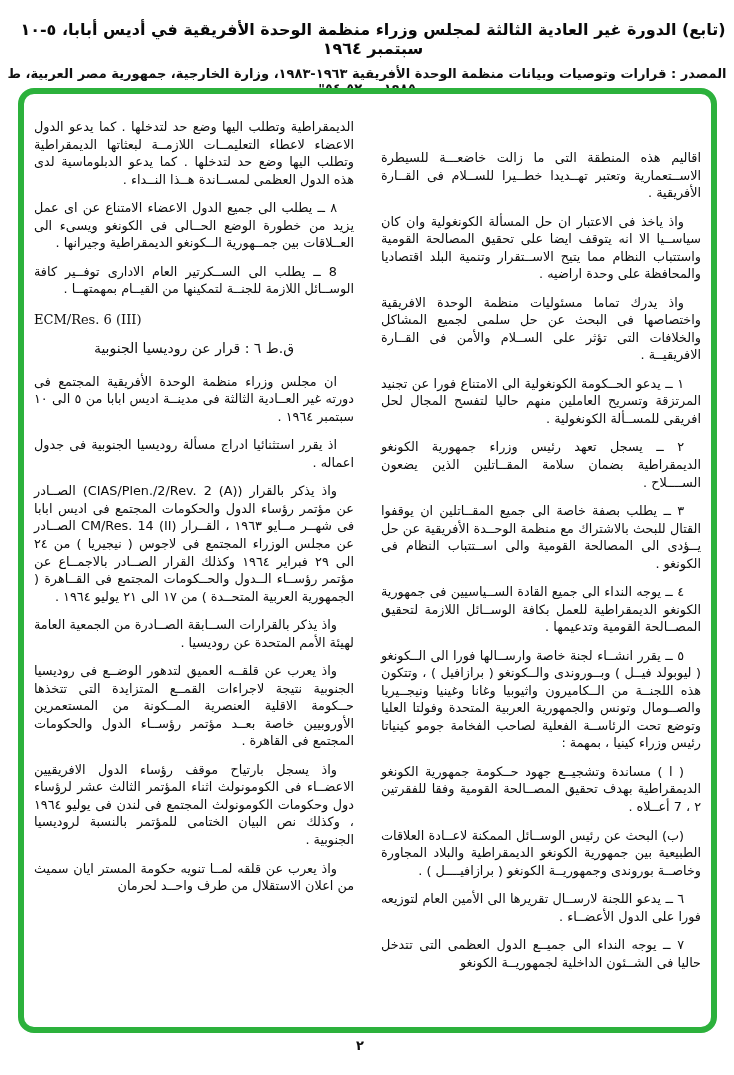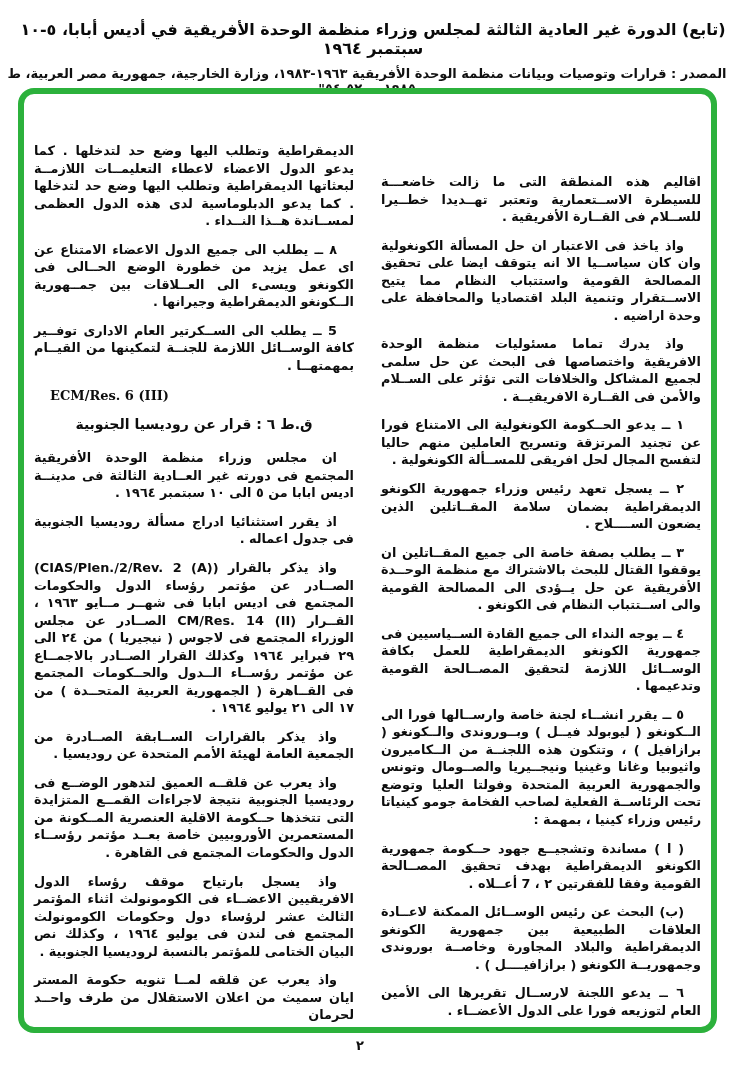--- a/index.html
+++ b/index.html
@@ -8,30 +8,30 @@
     font-family:"DejaVu Sans", sans-serif;color:#0d0d0d;overflow:hidden;
   }
   .header{position:absolute;top:20px;left:0;right:0;text-align:center;direction:rtl;}
   .title{font-size:16px;font-weight:700;letter-spacing:0;color:#0a0a0a;padding-left:12px;}
   .source{font-size:13px;font-weight:700;margin-top:8px;color:#111;}
   .frame{
     position:absolute;left:18px;top:88px;width:687px;height:933px;
     border:6px solid #2cb13c;border-radius:16px;background:#fff;
   }
   .col{
-    position:absolute;top:48px;width:320px;direction:rtl;unicode-bidi:embed;
-    text-align:justify;font-size:12.8px;line-height:1.37;font-weight:700;
+    position:absolute;top:24px;width:320px;direction:rtl;unicode-bidi:embed;
+    text-align:justify;font-size:12.8px;line-height:1.37;font-weight:400;
   }
   .col-right{right:10px;margin-top:31px;}
   .col-left{left:10px;}
   .col p{margin:0 0 11px 0;text-indent:17px;}
   .col p.cont{text-indent:0;}
   .col p.ref{
     direction:ltr;text-align:left;text-indent:0;
-    font-family:"DejaVu Serif", serif;font-size:13px;margin:13px 0 10px 16px;
+    font-family:"DejaVu Serif", serif;font-size:13px;margin:13px 0 10px 0;
   }
   .col p.subhead{text-align:center;text-indent:0;font-size:14px;margin:0 0 15px 0;}
   .page-number{
     position:absolute;top:1038px;left:0;right:14px;text-align:center;
     font-size:13px;font-weight:700;direction:rtl;
   }
 </style>
 </head>
 <body style="color: rgb(13, 13, 13);">
 
@@ -47,26 +47,27 @@
     <p>واذ ياخذ فى الاعتبار ان حل المسألة الكونغولية وان كان سياســيا الا انه يتوقف ايضا على تحقيق المصالحة القومية واستتباب النظام مما يتيح الاســتقرار وتنمية البلد اقتصاديا والمحافظة على وحدة اراضيه .</p>
     <p>واذ يدرك تماما مسئوليات منظمة الوحدة الافريقية واختصاصها فى البحث عن حل سلمى لجميع المشاكل والخلافات التى تؤثر على الســلام والأمن فى القــارة الافريقيــة .</p>
     <p>١ ــ يدعو الحــكومة الكونغولية الى الامتناع فورا عن تجنيد المرتزقة وتسريح العاملين منهم حاليا لتفسح المجال لحل افريقى للمســألة الكونغولية .</p>
     <p>٢ ــ يسجل تعهد رئيس وزراء جمهورية الكونغو الديمقراطية بضمان سلامة المقــاتلين الذين يضعون الســــلاح .</p>
     <p>٣ ــ يطلب بصفة خاصة الى جميع المقــاتلين ان يوقفوا القتال للبحث بالاشتراك مع منظمة الوحــدة الأفريقية عن حل يــؤدى الى المصالحة القومية والى اســتتباب النظام فى الكونغو .</p>
     <p>٤ ــ يوجه النداء الى جميع القادة الســياسيين فى جمهورية الكونغو الديمقراطية للعمل بكافة الوســائل اللازمة لتحقيق المصــالحة القومية وتدعيمها .</p>
     <p>٥ ــ يقرر انشــاء لجنة خاصة وارســالها فورا الى الــكونغو ( ليوبولد فيــل ) وبــوروندى والــكونغو ( برازافيل ) ، وتتكون هذه اللجنــة من الــكاميرون واثيوبيا وغانا وغينيا ونيجــيريا والصــومال وتونس والجمهورية العربية المتحدة وفولتا العليا وتوضع تحت الرئاســة الفعلية لصاحب الفخامة جومو كينياتا رئيس وزراء كينيا ، بمهمة :</p>
     <p>( ا ) مساندة وتشجيــع جهود حــكومة جمهورية الكونغو الديمقراطية بهدف تحقيق المصــالحة القومية وفقا للفقرتين ٢ ، 7 أعــلاه .</p>
     <p>(ب) البحث عن رئيس الوســائل الممكنة لاعــادة العلاقات الطبيعية بين جمهورية الكونغو الديمقراطية والبلاد المجاورة وخاصــة بوروندى وجمهوريــة الكونغو ( برازافيــــل ) .</p>
     <p>٦ ــ يدعو اللجنة لارســال تقريرها الى الأمين العام لتوزيعه فورا على الدول الأعضــاء .</p>
+    <p>٧ ــ يوجه النداء الى جميــع الدول العظمى التى تتدخل حاليا فى الشــئون الداخلية لجمهوريــة الكونغو</p>
   </section>
 
   <section class="col col-left">
     <p class="cont">الديمقراطية وتطلب اليها وضع حد لتدخلها . كما يدعو الدول الاعضاء لاعطاء التعليمــات اللازمــة لبعثاتها الديمقراطية وتطلب اليها وضع حد لتدخلها . كما يدعو الدبلوماسية لدى هذه الدول العظمى لمســاندة هــذا النــداء .</p>
     <p>٨ ــ يطلب الى جميع الدول الاعضاء الامتناع عن اى عمل يزيد من خطورة الوضع الحــالى فى الكونغو ويسىء الى العــلاقات بين جمــهورية الــكونغو الديمقراطية وجيرانها .</p>
-    <p>5 ــ يطلب الى الســكرتير العام الادارى توفــير كافة الوســائل اللازمة للجنــة لتمكينها من القيــام بمهمتهــا .</p>
+    <p>8 ــ يطلب الى الســكرتير العام الادارى توفــير كافة الوســائل اللازمة للجنــة لتمكينها من القيــام بمهمتهــا .</p>
     <p class="ref">ECM/Res. 6 (III)</p>
     <p class="subhead">ق.ط ٦ : قرار عن روديسيا الجنوبية</p>
     <p>ان مجلس وزراء منظمة الوحدة الأفريقية المجتمع فى دورته غير العــادية الثالثة فى مدينــة اديس ابابا من ٥ الى ١٠ سبتمبر ١٩٦٤ .</p>
     <p>اذ يقرر استثنائيا ادراج مسألة روديسيا الجنوبية فى جدول اعماله .</p>
     <p>واذ يذكر بالقرار (CIAS/Plen./2/Rev. 2 (A)) الصــادر عن مؤتمر رؤساء الدول والحكومات المجتمع فى اديس ابابا فى شهــر مــايو ١٩٦٣ ، القــرار CM/Res. 14 (II) الصــادر عن مجلس الوزراء المجتمع فى لاجوس ( نيجيريا ) من ٢٤ الى ٢٩ فبراير ١٩٦٤ وكذلك القرار الصــادر بالاجمــاع عن مؤتمر رؤســاء الــدول والحــكومات المجتمع فى القــاهرة ( الجمهورية العربية المتحــدة ) من ١٧ الى ٢١ يوليو ١٩٦٤ .</p>
     <p>واذ يذكر بالقرارات الســابقة الصــادرة من الجمعية العامة لهيئة الأمم المتحدة عن روديسيا .</p>
     <p>واذ يعرب عن قلقــه العميق لتدهور الوضــع فى روديسيا الجنوبية نتيجة لاجراءات القمــع المتزايدة التى تتخذها حــكومة الاقلية العنصرية المــكونة من المستعمرين الأوروبيين خاصة بعــد مؤتمر رؤســاء الدول والحكومات المجتمع فى القاهرة .</p>
     <p>واذ يسجل بارتياح موقف رؤساء الدول الافريقيين الاعضــاء فى الكومونولث اثناء المؤتمر الثالث عشر لرؤساء دول وحكومات الكومونولث المجتمع فى لندن فى يوليو ١٩٦٤ ، وكذلك نص البيان الختامى للمؤتمر بالنسبة لروديسيا الجنوبية .</p>
     <p>واذ يعرب عن قلقه لمــا تنويه حكومة المستر ايان سميث من اعلان الاستقلال من طرف واحــد لحرمان</p>
   </section>

